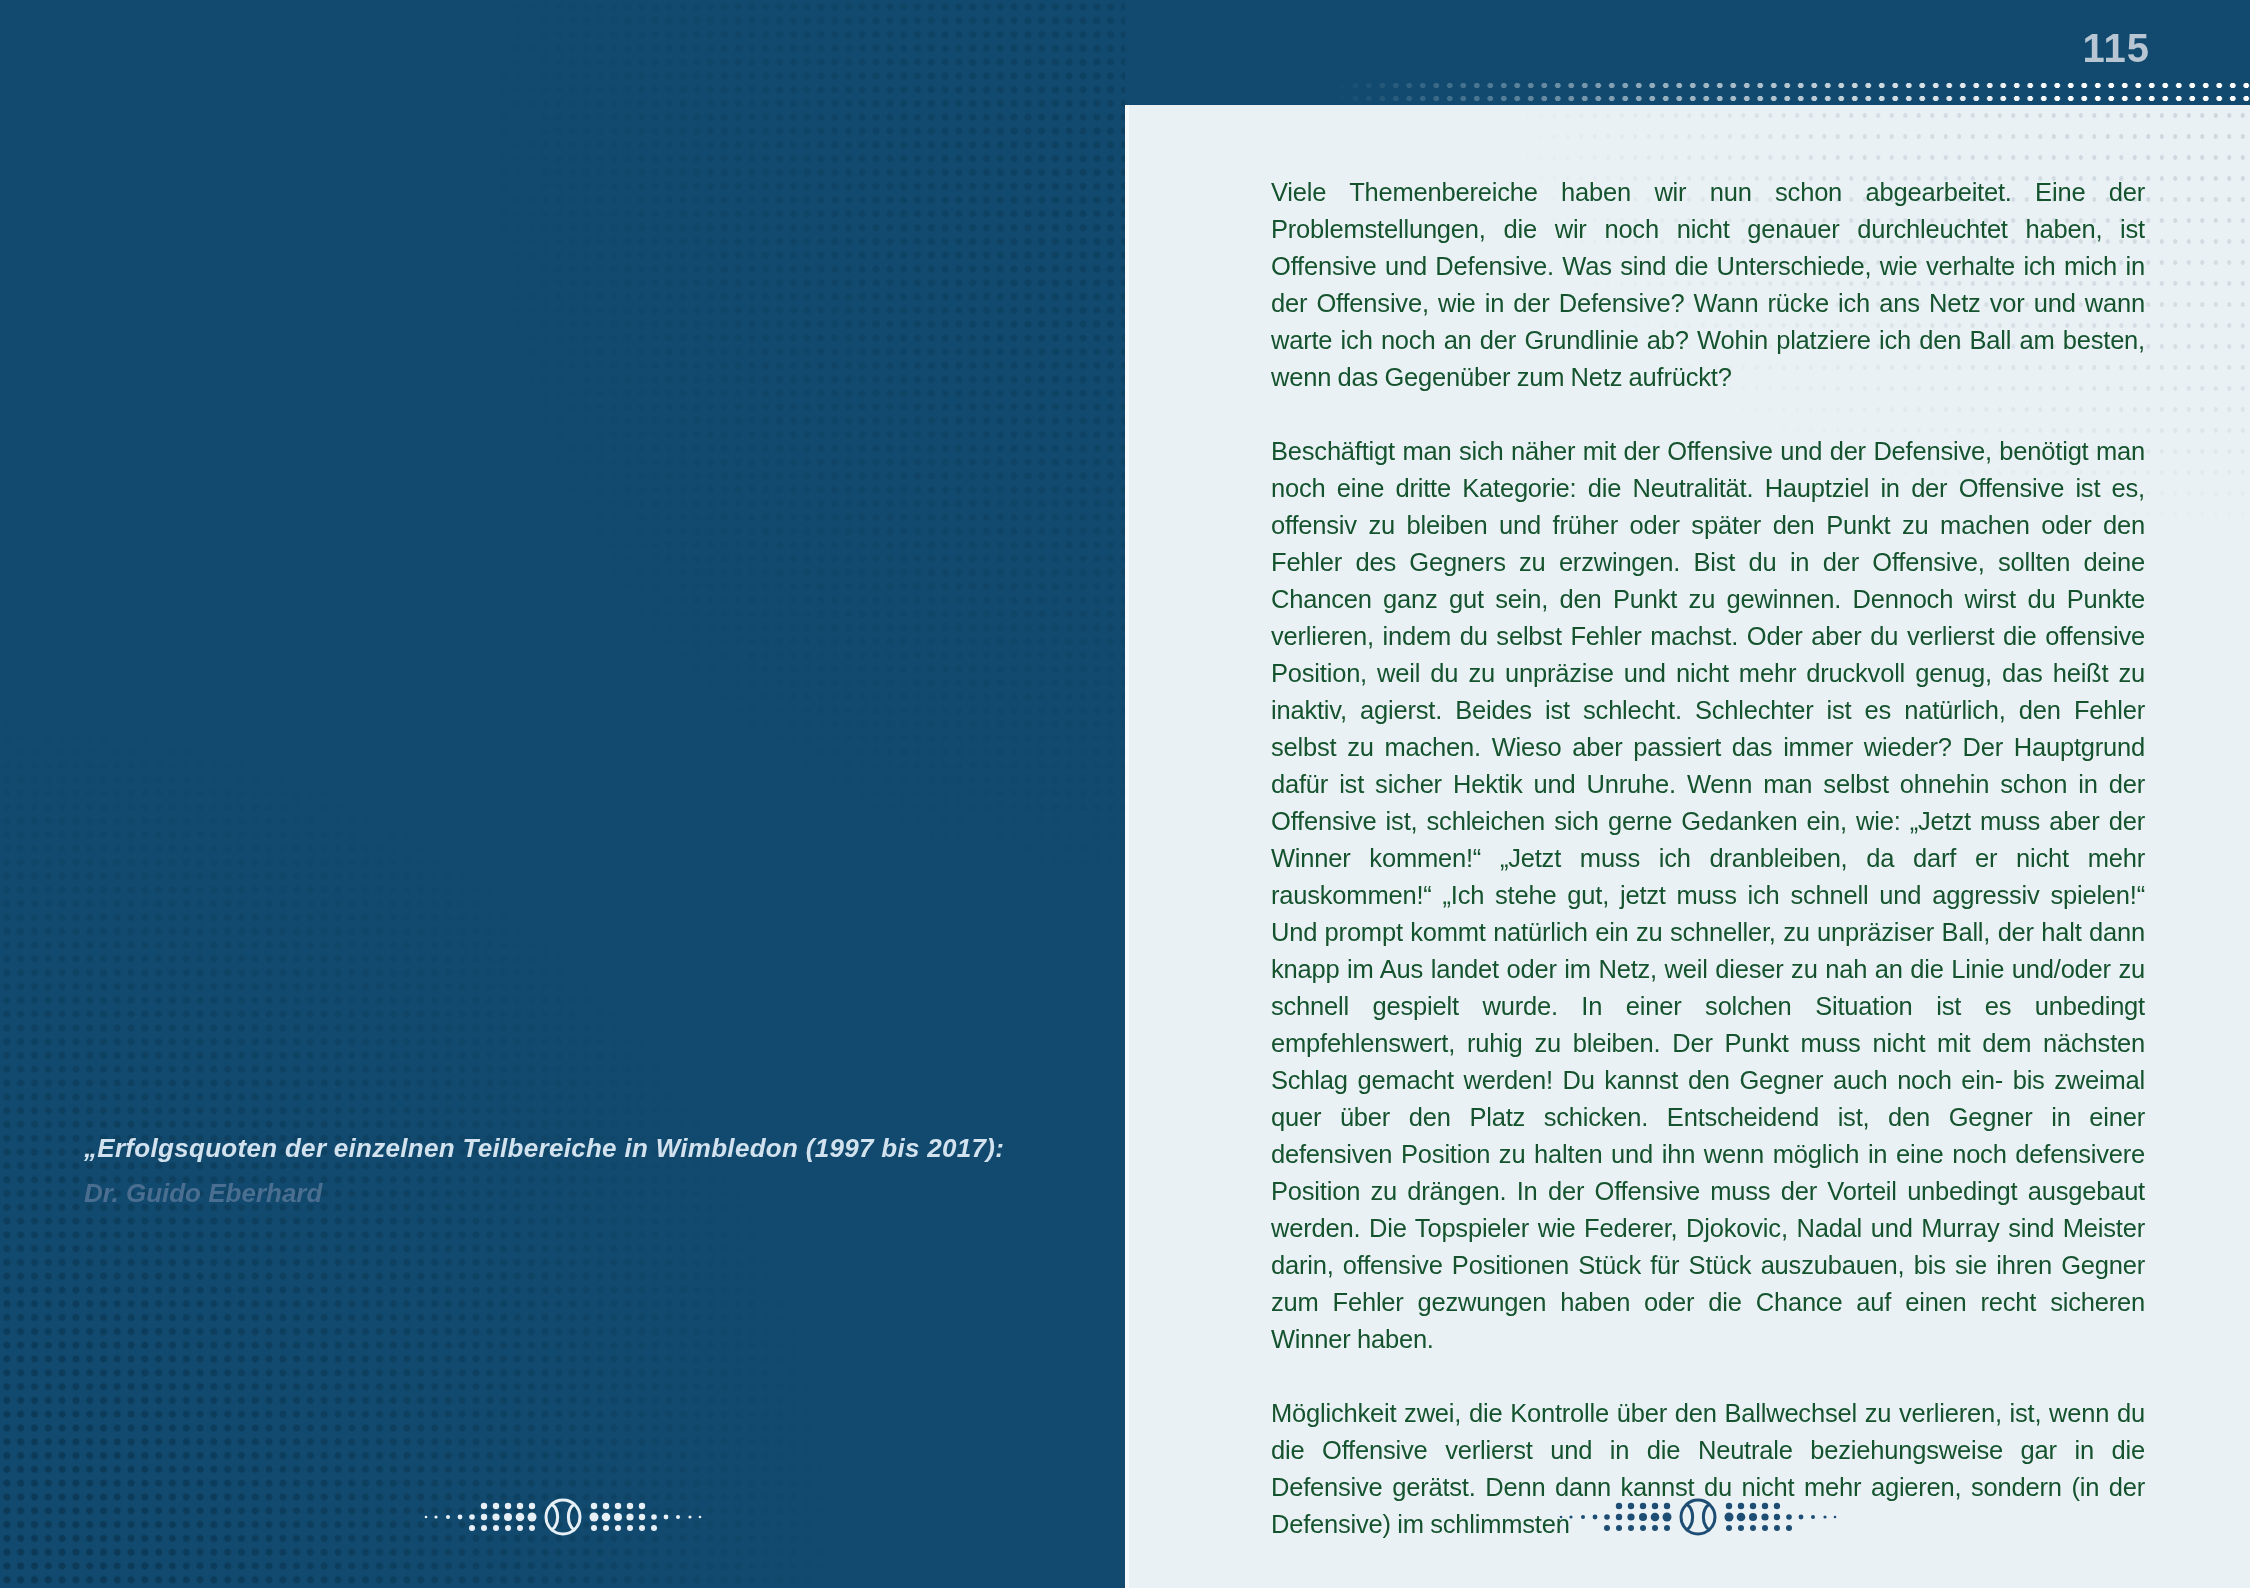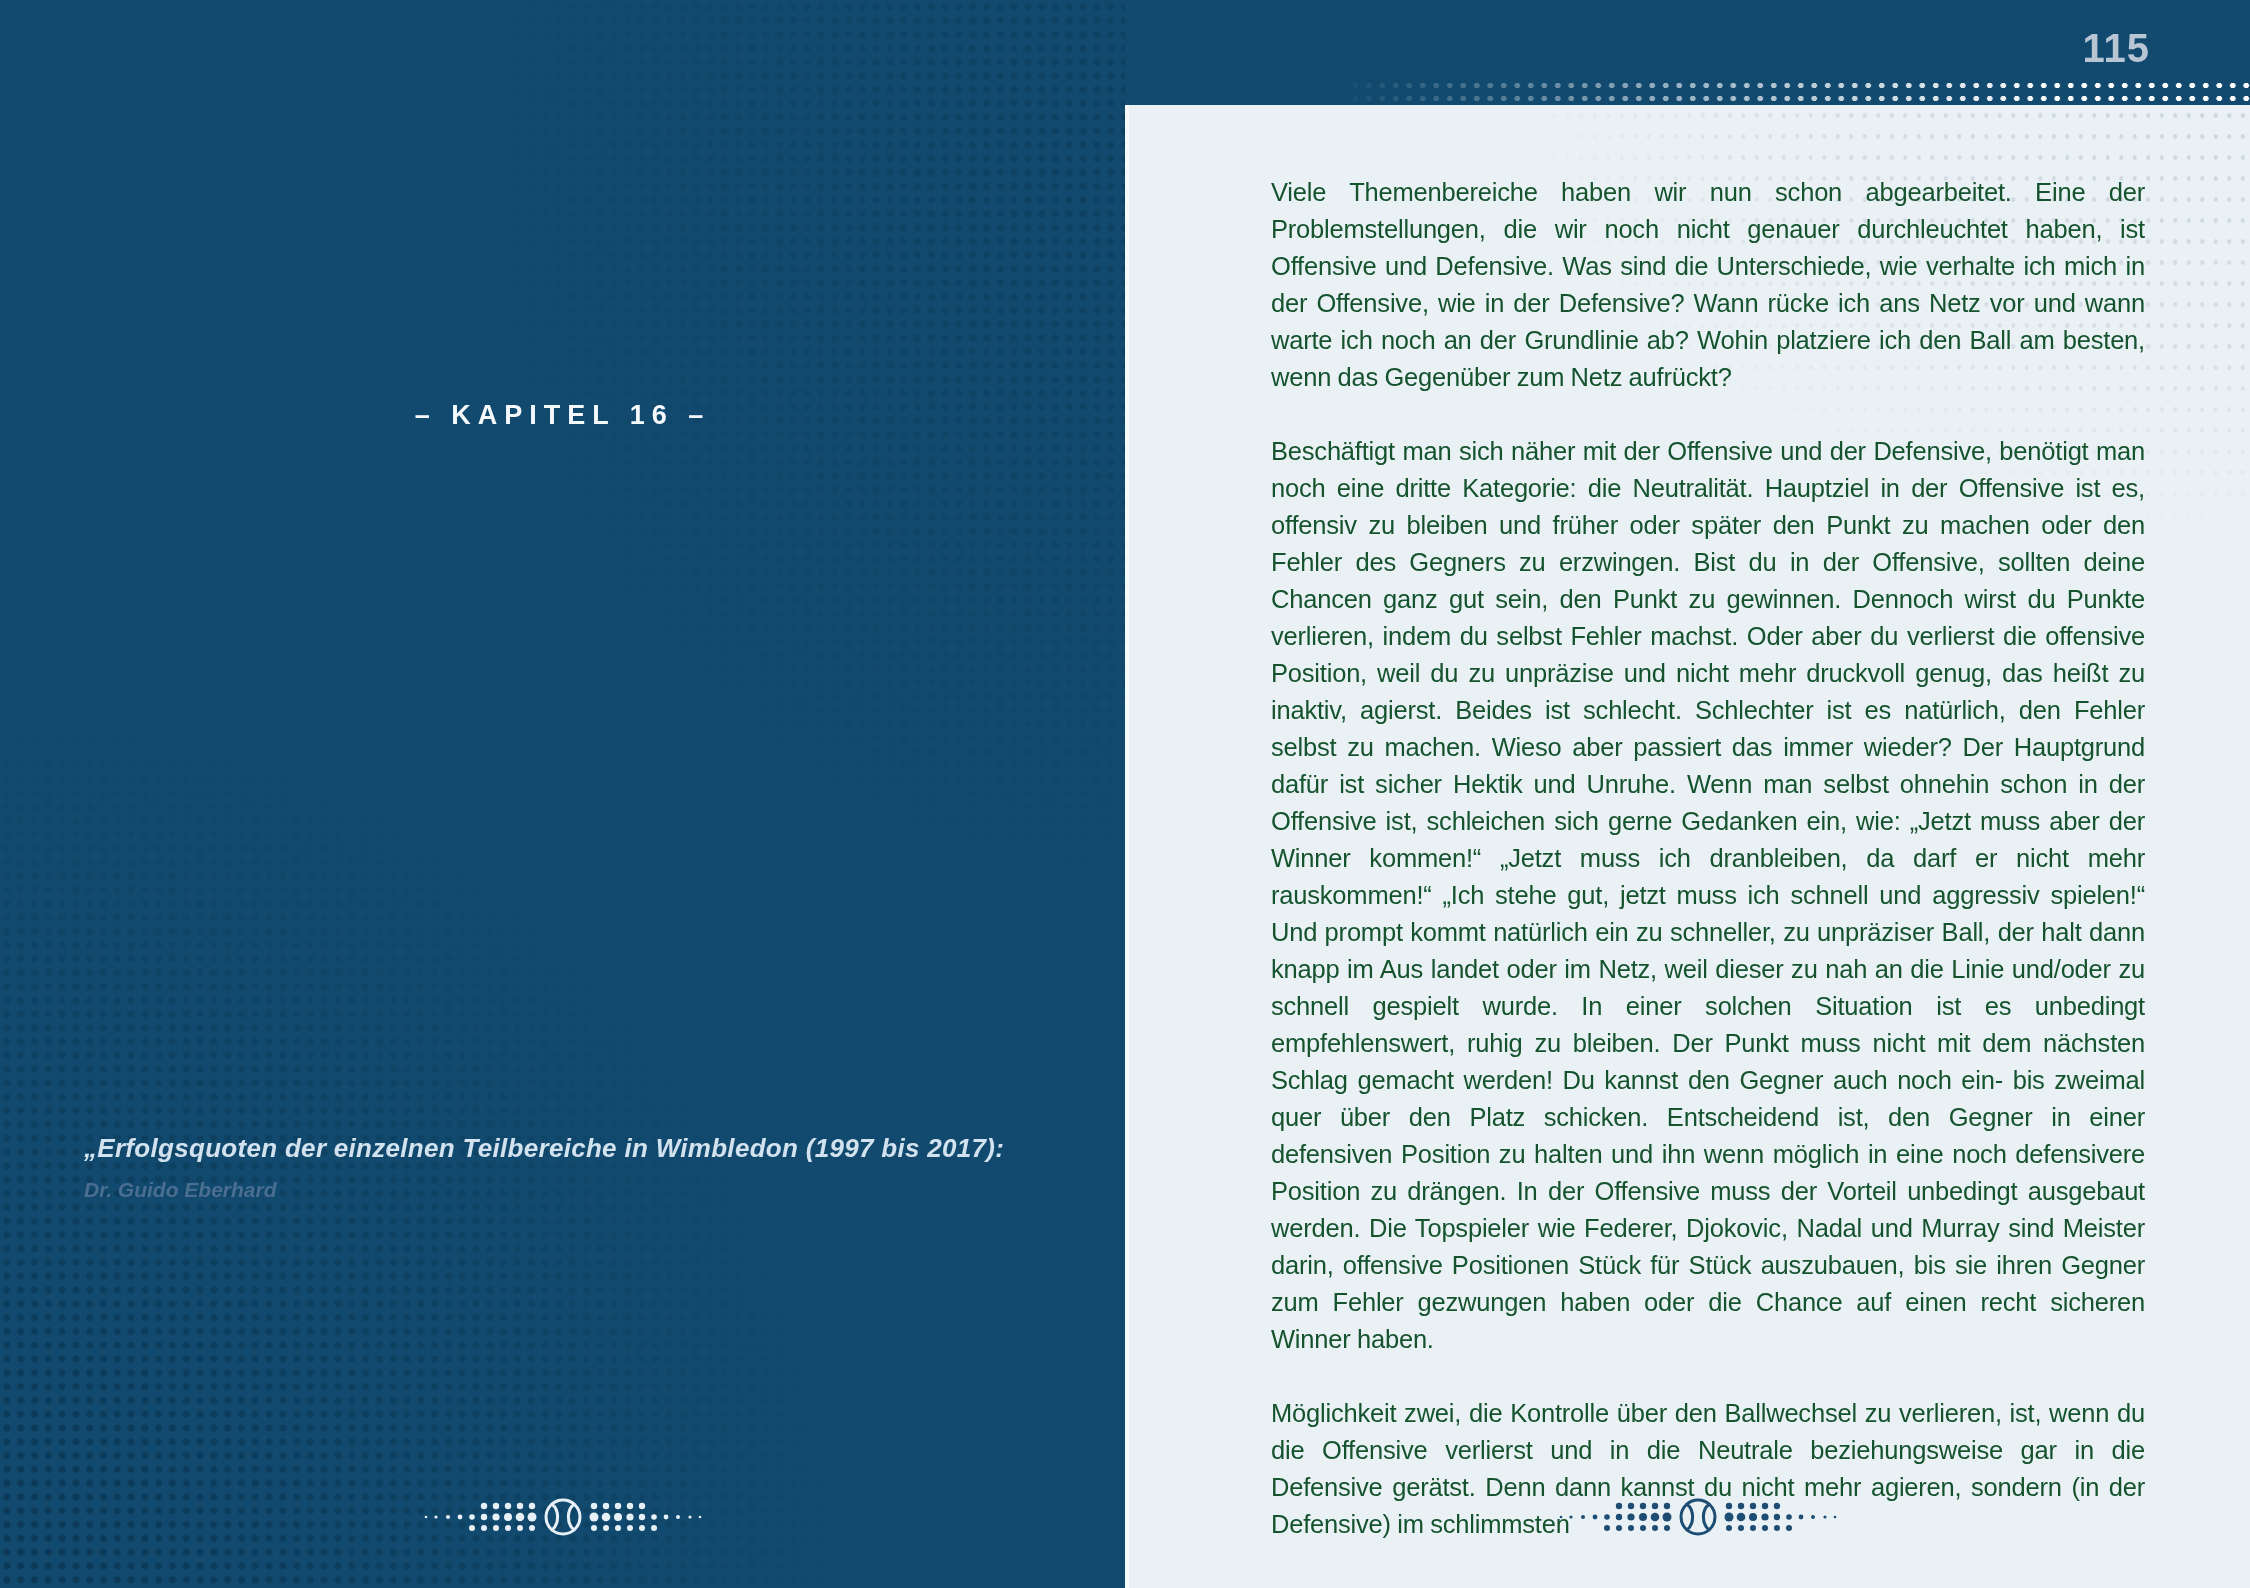--- a/index.html
+++ b/index.html
@@ -36,21 +36,21 @@
   }
   .chapter-title {
     font-size:50px; font-weight:300; line-height:58px;
     color:#b6cfe0; letter-spacing:0.5px;
   }
 
   .facts-block { position:absolute; left:84px; top:1128px; width:1000px; }
   .facts-label-row { font-size:26px; font-weight:bold; font-style:italic; color:#587f9d; letter-spacing:1px; margin-bottom:16px; }
   .facts-leader { letter-spacing:3px; margin-left:6px; }
   .facts-line { font-size:26px; font-weight:bold; font-style:italic; color:#d2e2ee; line-height:40px; letter-spacing:0.3px; }
-  .facts-attribution { font-size:21px; font-weight:bold; font-style:italic; color:#4a6e90; margin-top:10px; }
+  .facts-attribution { font-size:26px; font-weight:bold; font-style:italic; color:#4a6e90; margin-top:10px; }
 
   
   .page-right-bg {
     position:absolute; left:1125px; top:105px; width:1125px; height:1483px;
     background:#eaf1f5; border-left:4px solid #f6fafc; box-sizing:border-box;
   }
   .right-halftone {
     position:absolute; left:1129px; top:105px; width:1121px; height:620px; pointer-events:none;
     background-image: radial-gradient(ellipse 3.2px 4px, #ccd6dd 58%, rgba(204,214,221,0) 68%);
     background-size: 13.5px 21px;
@@ -92,21 +92,20 @@
 
 <div class="spread">
 
   <div class="top-band"></div>
 
   <div class="page-left">
     <div class="halftone-a"></div>
     <div class="halftone-b"></div>
 
     <div class="chapter-head">
-      <div class="chapter-kicker">– KAPITEL 16 –</div>
     </div>
 
     <div class="facts-block">
       <div class="facts-line">„Erfolgsquoten der einzelnen Teilbereiche in Wimbledon (1997 bis 2017):</div>
       <div class="facts-attribution">Dr. Guido Eberhard</div>
     </div>
   </div>
 
   <div class="page-right-bg"></div>
   <div class="right-halftone"></div>

